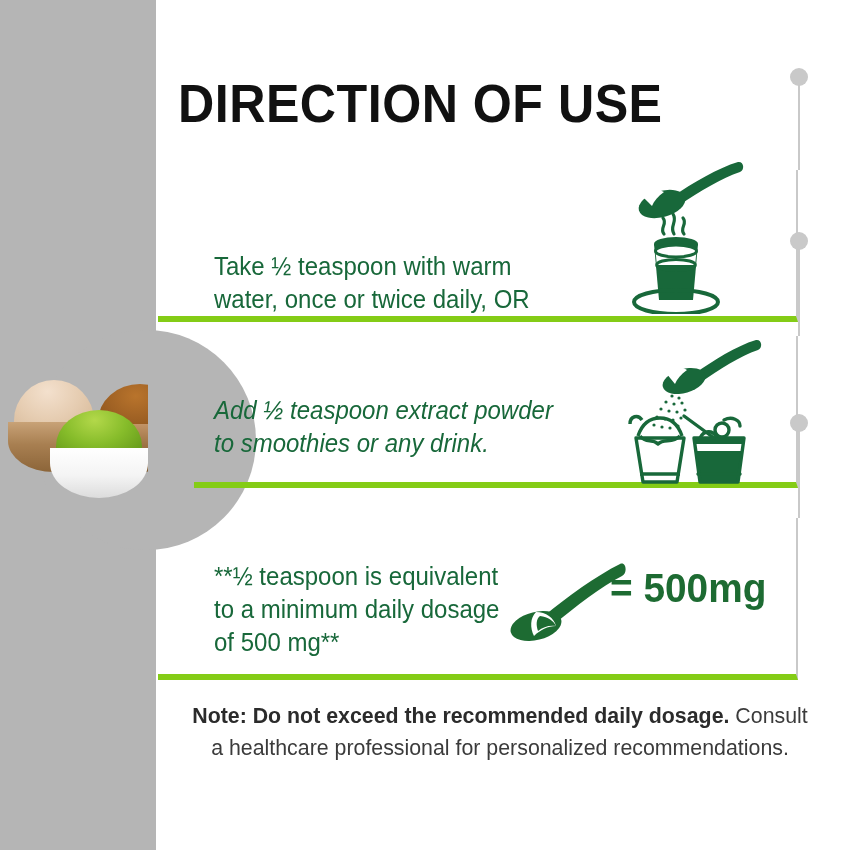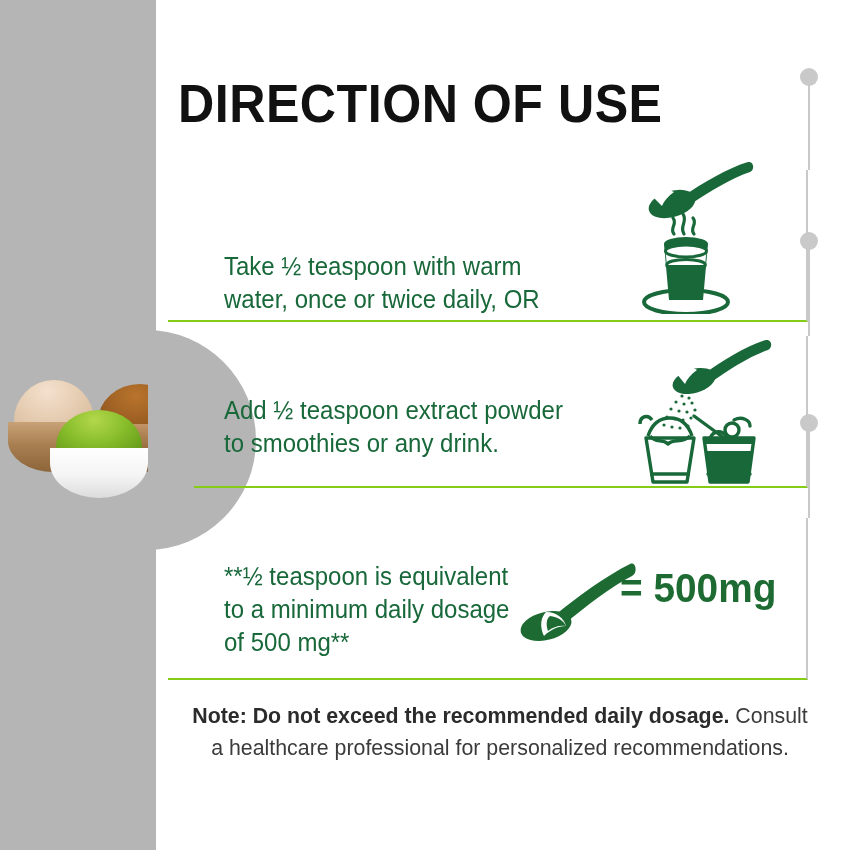--- a/index.html
+++ b/index.html
@@ -70,26 +70,26 @@
   #page-title{
     position:absolute; left:22px; top:72px;
     font-family:"Liberation Sans Narrow","Liberation Sans",sans-serif;
     font-weight:bold; font-size:54px; letter-spacing:.5px;
     color:#111111; transform:scaleX(.93); transform-origin:left center;
     white-space:nowrap;
   }
 
   
   .step{
-    position:absolute; left:12px; width:640px;
+    position:absolute; left:2px; width:640px;
     border-right:2px solid #c9c9c9;
-    border-bottom:2px solid #84cc16;
+    border-bottom:6px solid #84cc16;
   }
   #step-1{ top:170px; height:152px; }
-  #step-2{ top:336px; height:152px; }
+  #step-2{ top:336px; height:152px;font-style:italic; }
   #step-3{ top:518px; height:162px;text-decoration:underline; }
 
   .step-text{
     position:absolute; left:56px;
     font-family:"Liberation Sans Narrow","Liberation Sans",sans-serif;
     color:#18683a; font-size:25px; line-height:1.32;
     transform:scaleX(.96); transform-origin:left center;
     white-space:nowrap;
   }
   #step-1 .step-text{ top:80px; }

